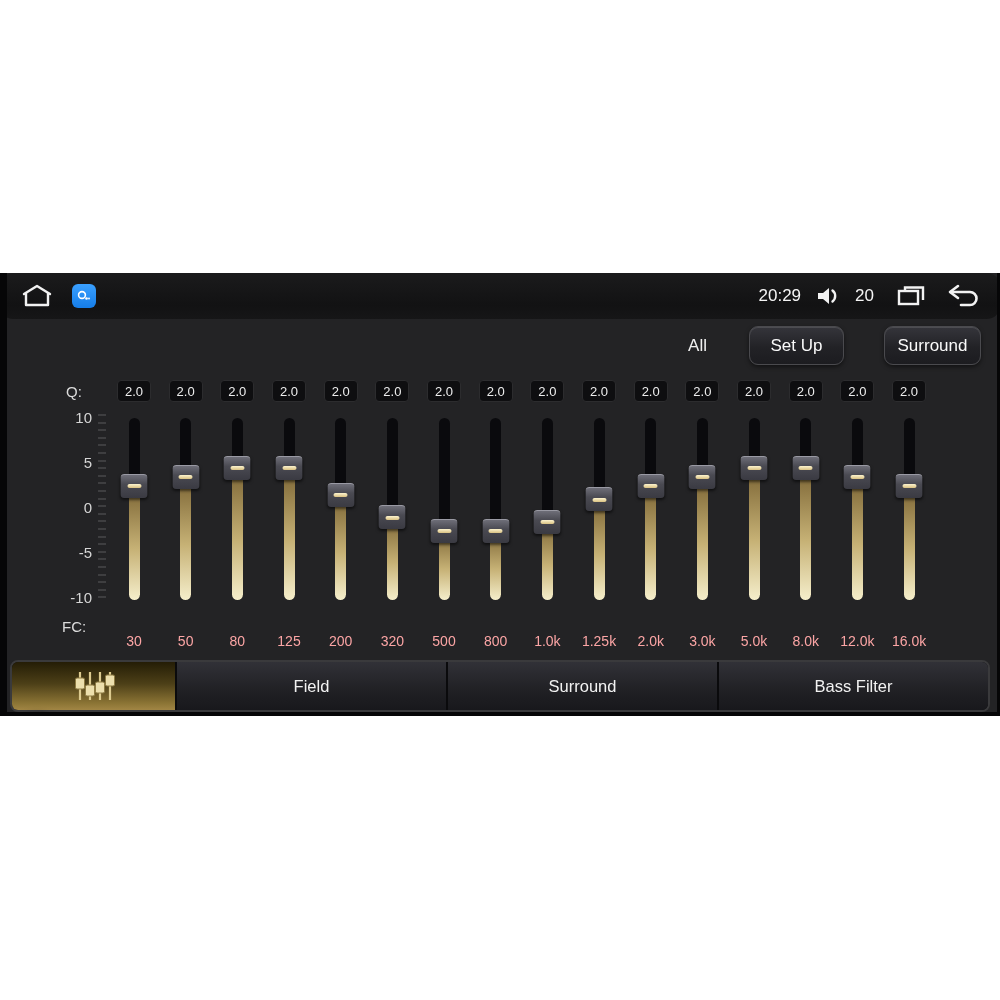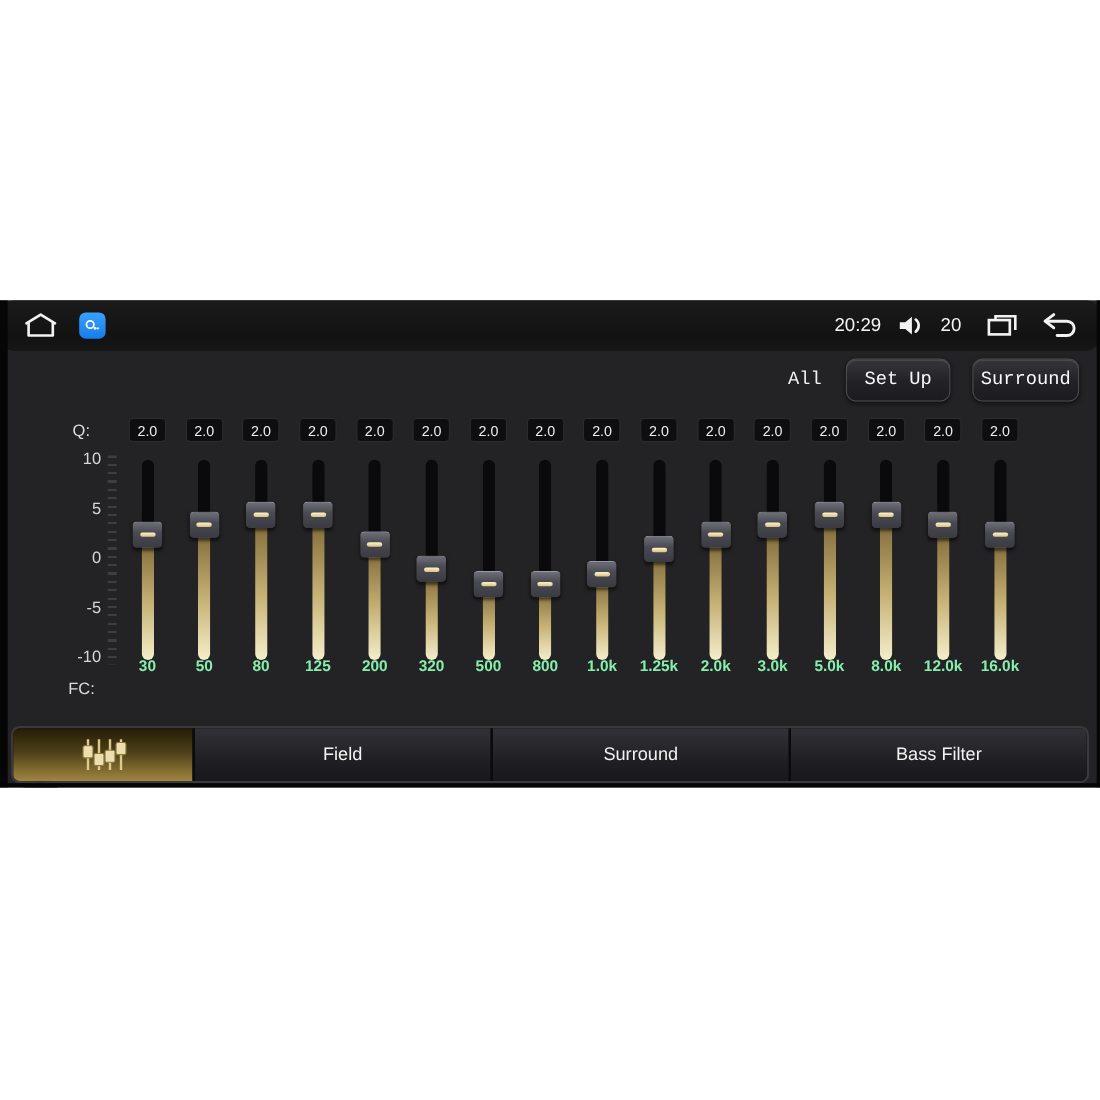--- a/index.html
+++ b/index.html
@@ -20,21 +20,21 @@
   .sb-right { margin-left:auto; display:flex; align-items:center; gap:14px; }
   .sb-time, .sb-vol { color:#f5f5f5; font-size:17px; }
   .app-icon { width:24px; height:24px; border-radius:6px; background:linear-gradient(180deg,#3aa0ff,#157de8);
     display:flex; align-items:center; justify-content:center; color:#fff; font-size:11px; font-weight:bold; }
   .sb-svg { display:block; }
 
   
   .preset-pill { position:absolute; left:32px; top:53px; width:116px; height:38px; border-radius:19px;
     background:#19191b; border:1px solid #343436; display:flex; align-items:center; justify-content:center; gap:12px;
     color:#f5f5f5; font-size:17px; cursor:pointer; }
-  .right-controls { position:absolute; right:19px; top:53px; display:flex; align-items:center; gap:20px;font-family:Liberation Mono, monospace; }
+  .right-controls { position:absolute; right:19px; top:53px; display:flex; align-items:center; gap:40px; }
   .all-label { color:#f0f0f0; font-size:17px; padding:0 2px; }
   .btn { height:39px; border-radius:9px; color:#fafafa; font-size:17px;
     background:linear-gradient(180deg,#35353b 0%, #222226 55%, #1c1c20 100%);
     border:1px solid #4a4a4e; box-shadow:inset 0 1px 0 rgba(255,255,255,0.12), 0 2px 4px rgba(0,0,0,0.5);
     display:flex; align-items:center; justify-content:center; }
   .btn.setup { width:95px; }
   .btn.default { width:97px; }
 
   
   .eq-label { position:absolute; color:#dcdcdc; font-size:15px; }
@@ -57,21 +57,21 @@
   .track { position:absolute; left:50%; transform:translateX(-50%); top:0; width:11px; height:182px;
     background:#0a0a0d; border-radius:5.5px; }
   .fill { position:absolute; left:50%; transform:translateX(-50%); width:11px; bottom:0;
     background:linear-gradient(180deg, #7a6333 0%, #c6b175 55%, #f5eecb 100%);
     border-radius:0 0 5.5px 5.5px; }
   .handle { position:absolute; left:0; width:27px; height:24px; border-radius:4px;
     background:linear-gradient(180deg,#6e6e78 0%, #4a4a52 40%, #3a3a42 100%);
     border-top:1px solid #9a9aa4; box-shadow:0 2px 3px rgba(0,0,0,0.55);
     display:flex; align-items:center; justify-content:center; }
   .handle-dash { width:14px; height:4px; border-radius:2px; background:linear-gradient(180deg,#fdf4cf,#d9c182); }
-  .freq-lab { position:absolute; top:324px; left:50%; transform:translateX(-50%); color:#86efac; font-size:14px; white-space:nowrap;font-weight:bold; }
+  .freq-lab { position:absolute; top:360px; left:50%; transform:translateX(-50%); color:#fca5a5; font-size:14px; white-space:nowrap; }
 
   
   .tabbar { position:absolute; left:10px; top:387px; width:980px; height:52px; display:flex;
     background:#0c0c0e; border:2px solid #3a3a3c; border-radius:8px; overflow:hidden; }
   .tab { flex:1; display:flex; align-items:center; justify-content:center; color:#f2f2f2; font-size:16.5px;
     background:linear-gradient(180deg,#313137 0%, #202024 60%, #18181c 100%); border-left:2px solid #0a0a0c; cursor:pointer; }
   .tab:first-child { border-left:none; }
   .tab.active { flex:0 0 163px;
     background:linear-gradient(180deg,#241d06 0%, #4c3f17 45%, #8a7334 85%, #a18544 100%); }
 </style>

